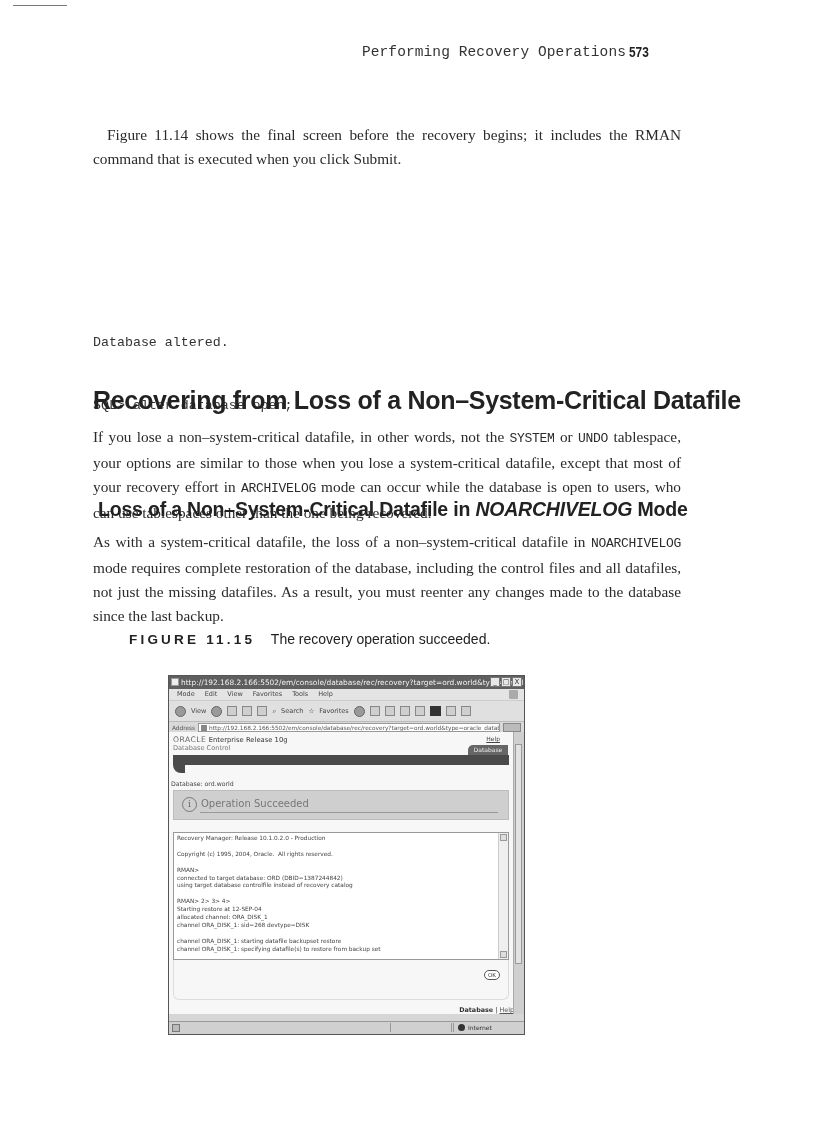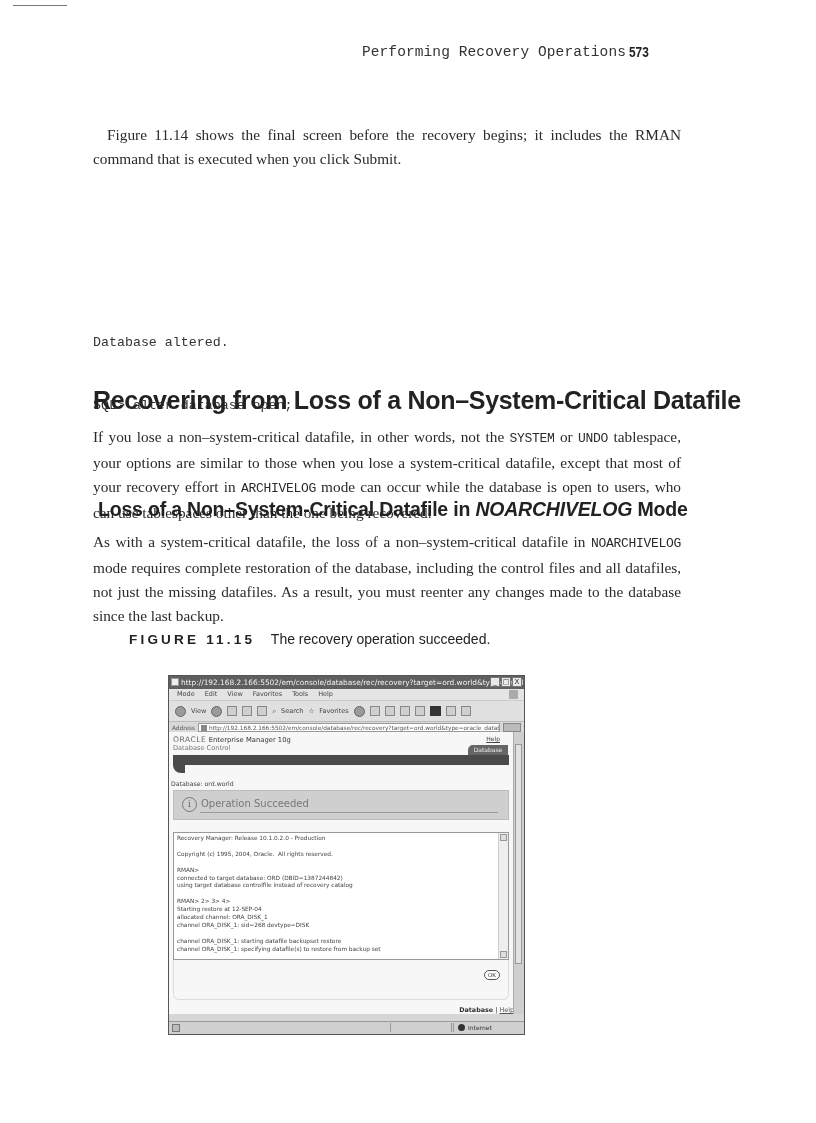--- a/index.html
+++ b/index.html
@@ -148,21 +148,21 @@
   </div>
   <div class="addrbar">
     <span>Address</span>
     <span class="addr-field">http://192.168.2.166:5502/em/console/database/rec/recovery?target=ord.world&amp;type=oracle_database</span>
     <span class="go-btn"></span>
   </div>
 
   <div class="content">
     <div class="oracle-head">
       <b>ORACLE</b>
-      <span class="em">Enterprise Manager 10g</span>
+      <span class="em">Enterprise Release 10g</span>
     </div>
     <div class="oracle-sub">Database Control</div>
     <a class="help-link">Help</a>
     <div class="db-tab">Database</div>
     <div class="dark-bar"></div>
     <div class="dark-curve"></div>
     <div class="db-name">Database: ord.world</div>
 
     <div class="success-box">
       <span class="info-ico">i</span>

